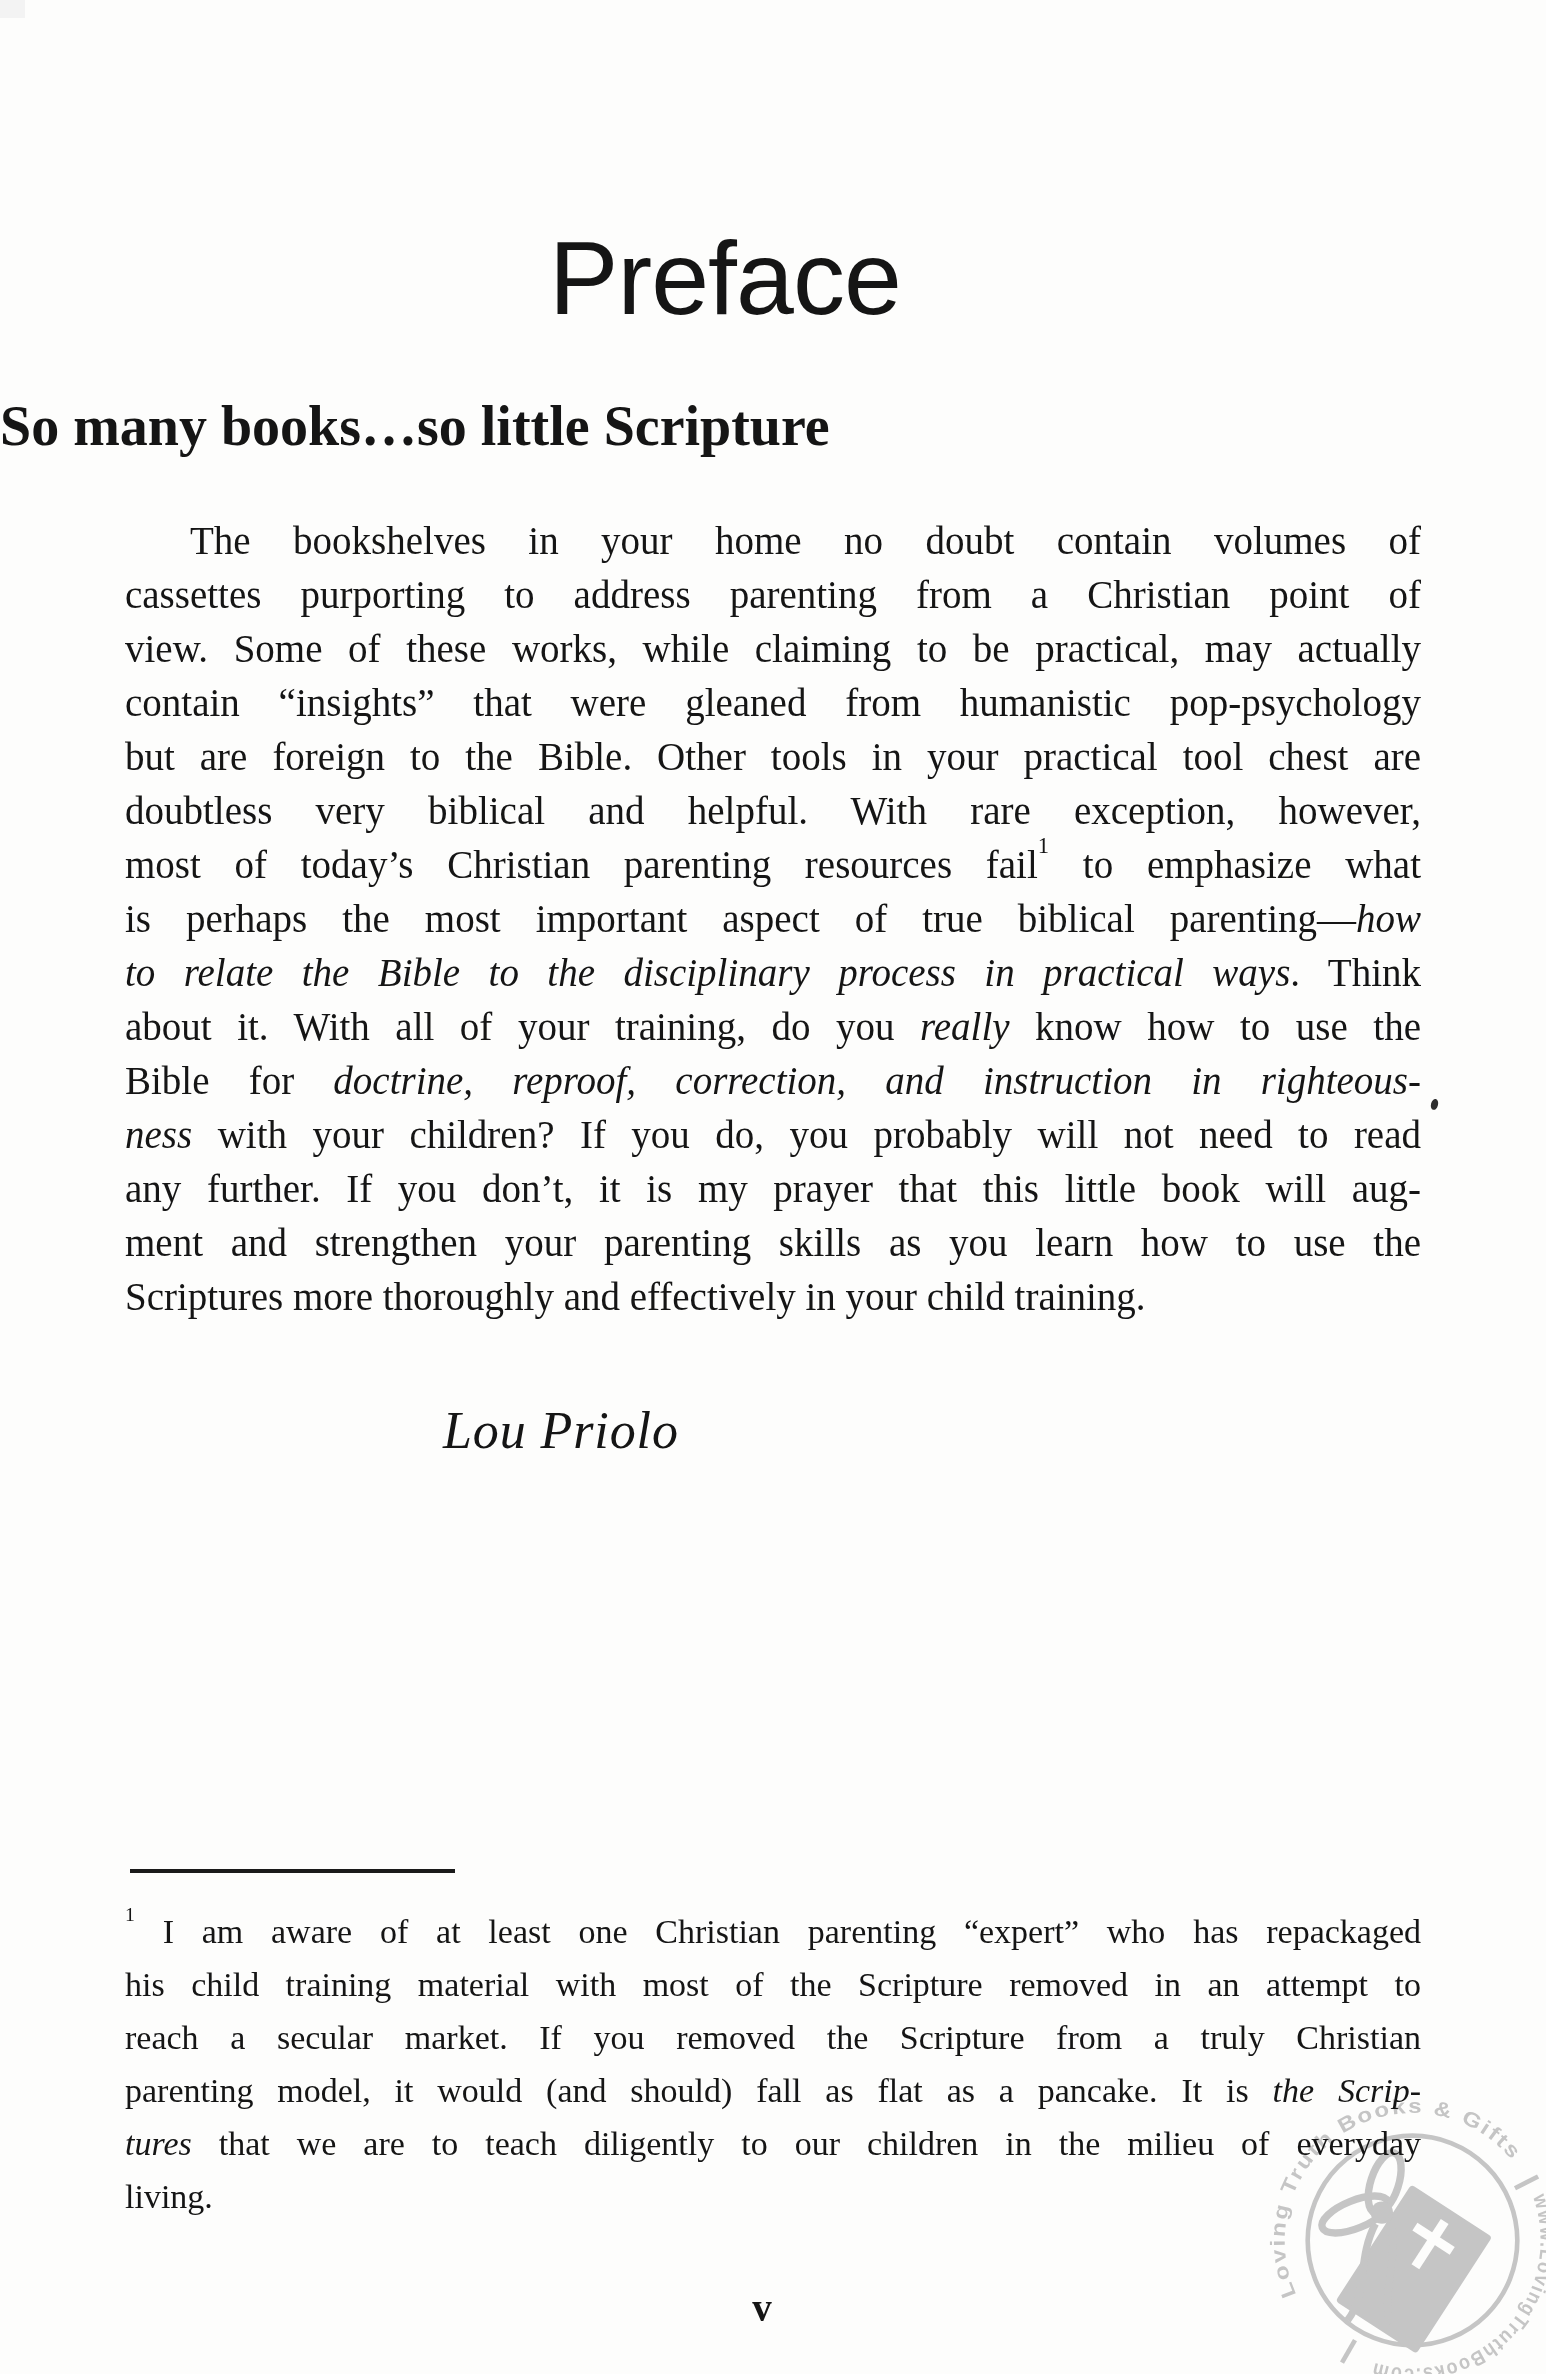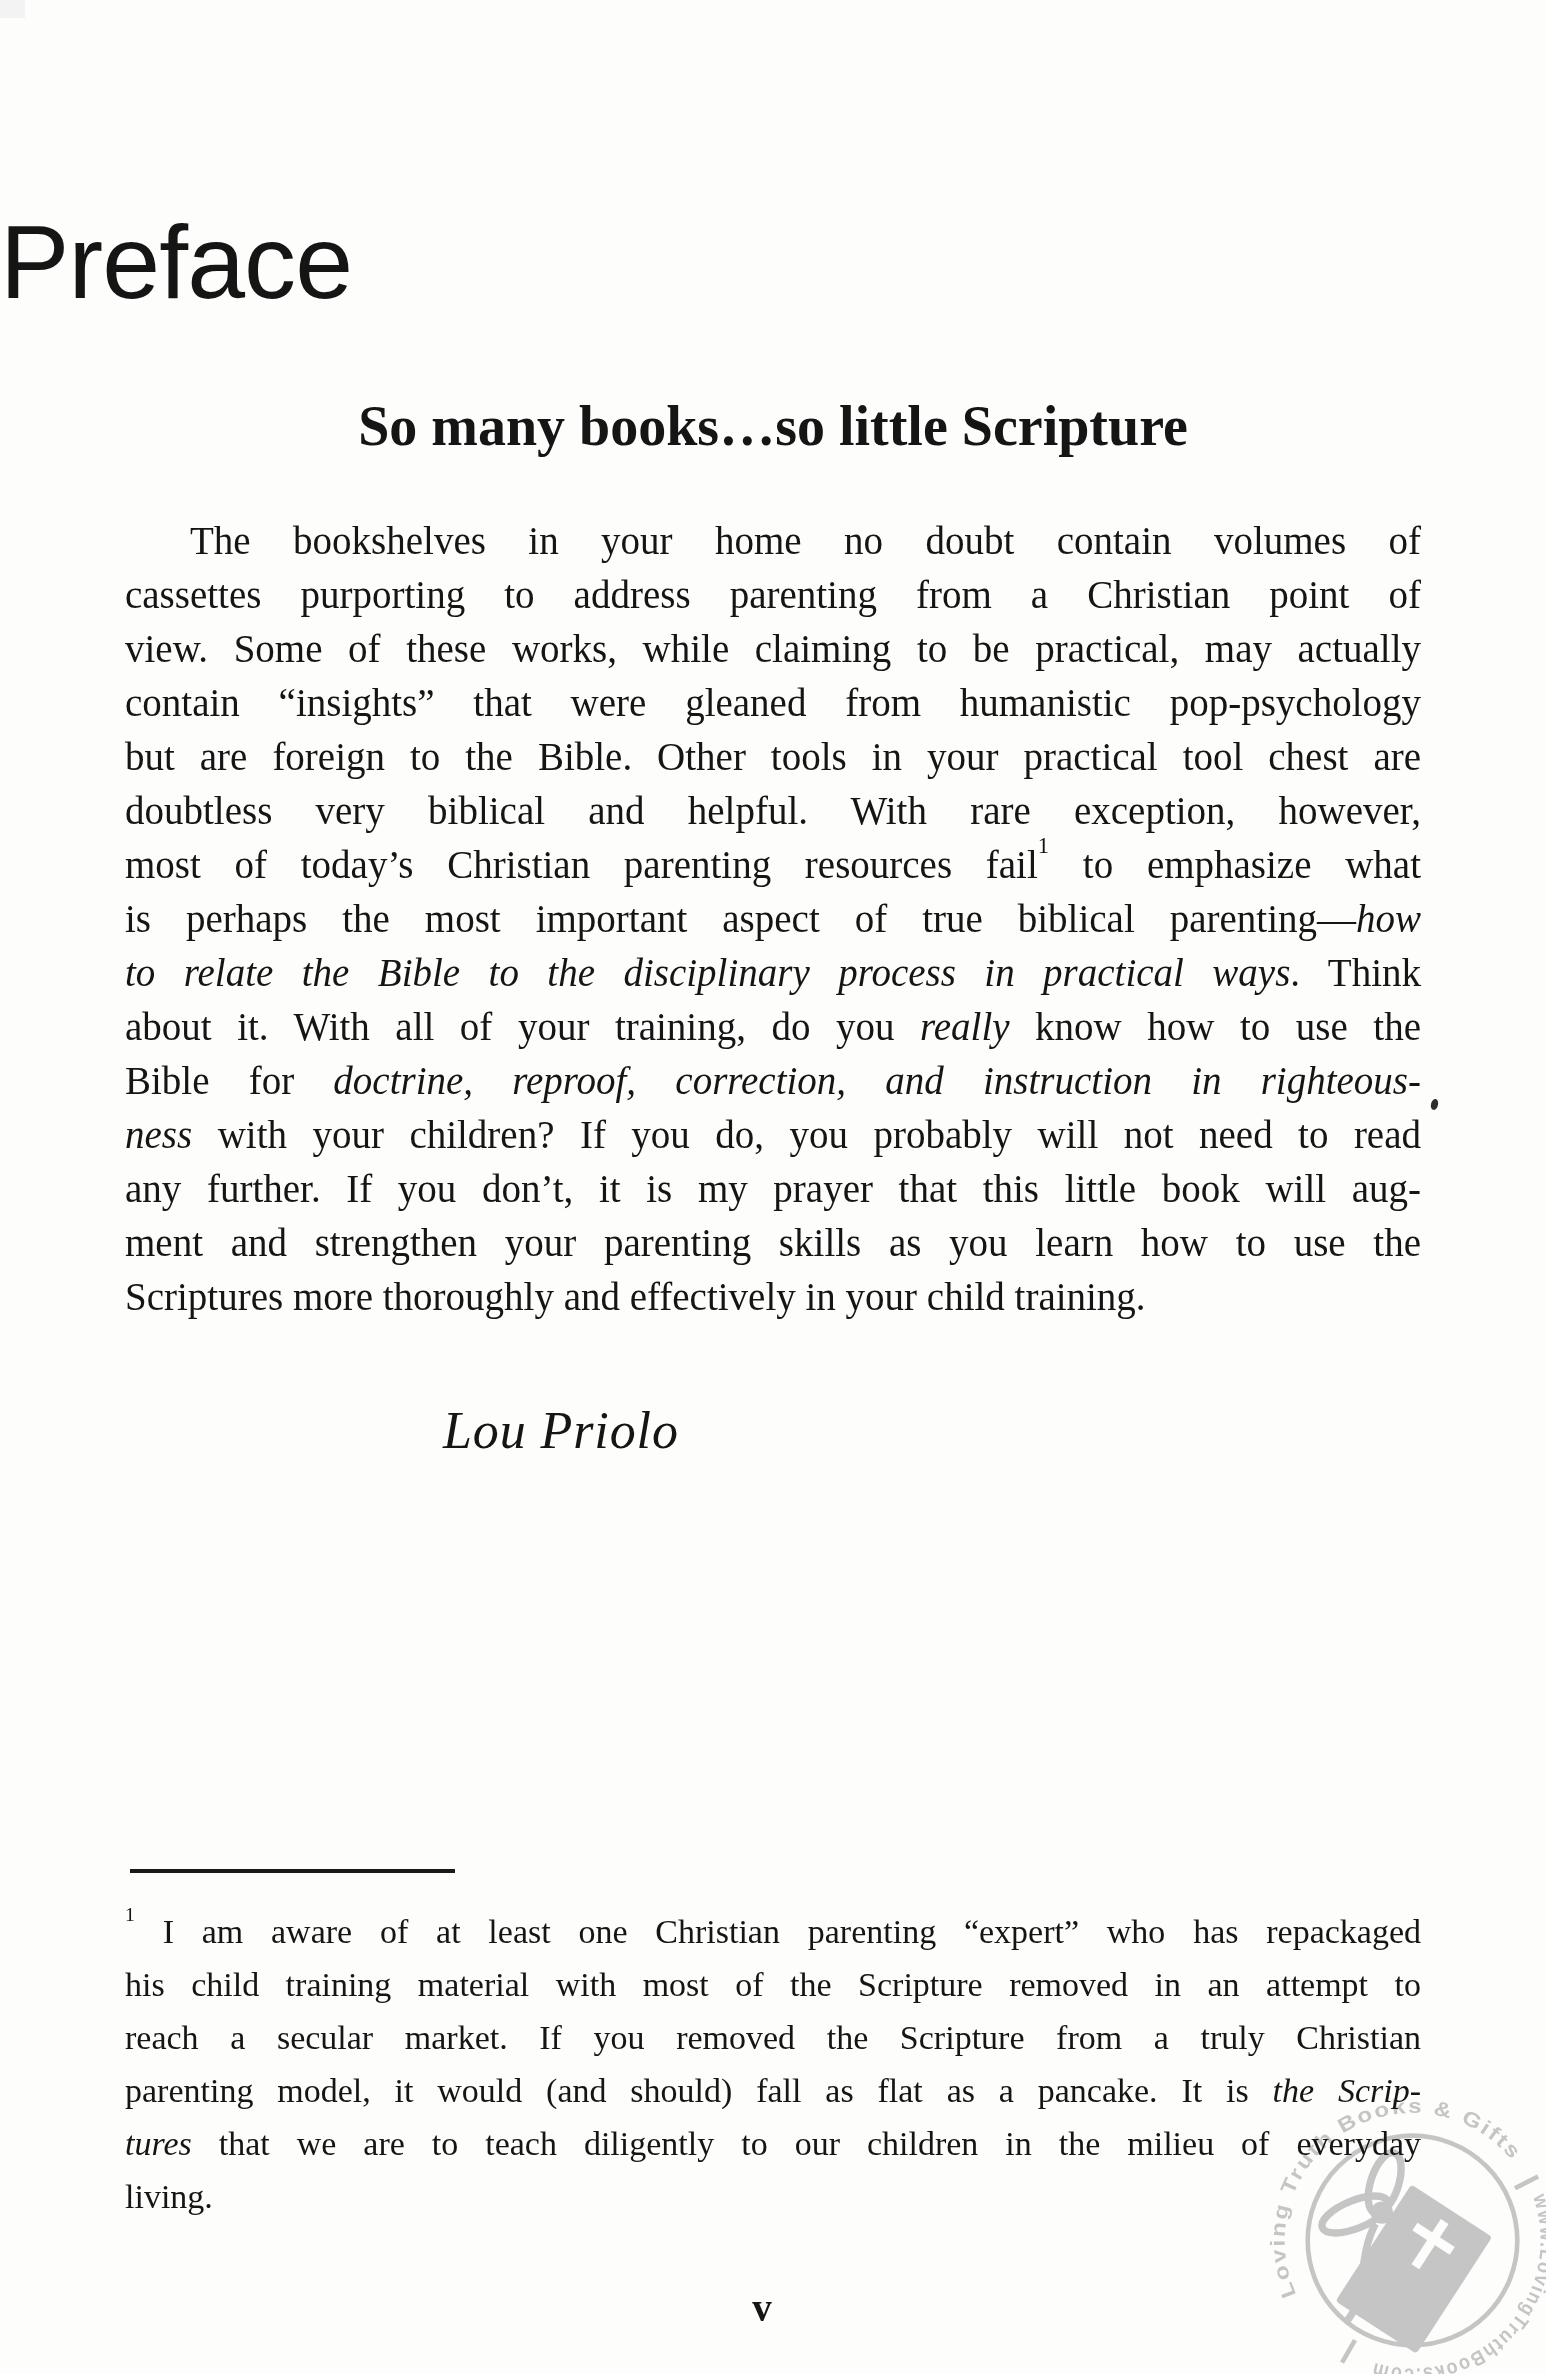--- a/index.html
+++ b/index.html
@@ -15,28 +15,28 @@
     overflow:hidden;
     font-family:"Liberation Serif",serif;
     color:var(--ink);
   }
   .corner-artifact{
     position:absolute;left:0;top:0;width:25px;height:17.6px;
     background:#f3f3f3;
   }
   .title{
     position:absolute;top:210px;left:0;right:96px;
-    margin:0;
+    margin:16px;text-align:center;
     font-family:"Liberation Sans",sans-serif;
     font-weight:400;font-size:104px;line-height:104px;
     letter-spacing:-0.9px;
   }
   .subtitle{
     position:absolute;top:397px;left:0;right:0;
-    margin:0;text-align:center;
+    margin:0;text-align:left;
     font-family:"Liberation Serif",serif;
     font-weight:700;font-size:56px;line-height:58px;
   }
   .body-text{
     position:absolute;top:501px;left:125px;width:1296px;
     font-size:39px;line-height:54px;margin-top:13px;
   }
   .footnote{
     position:absolute;top:1905px;left:125px;width:1296px;
     font-size:34px;line-height:53px;

